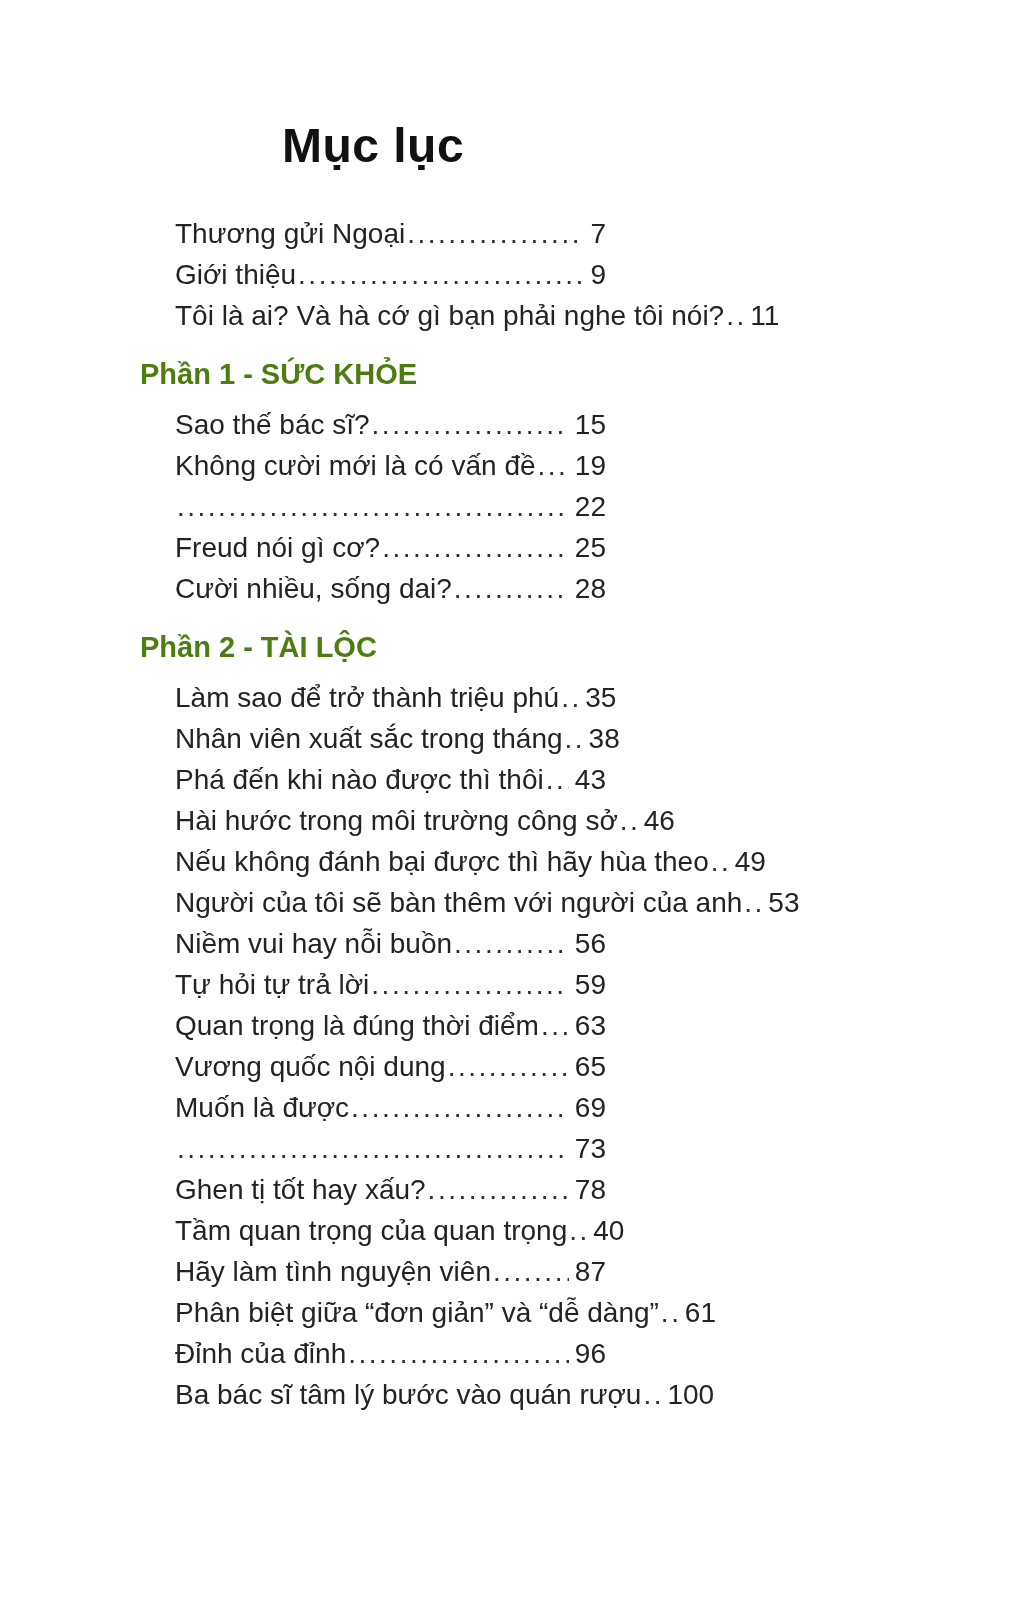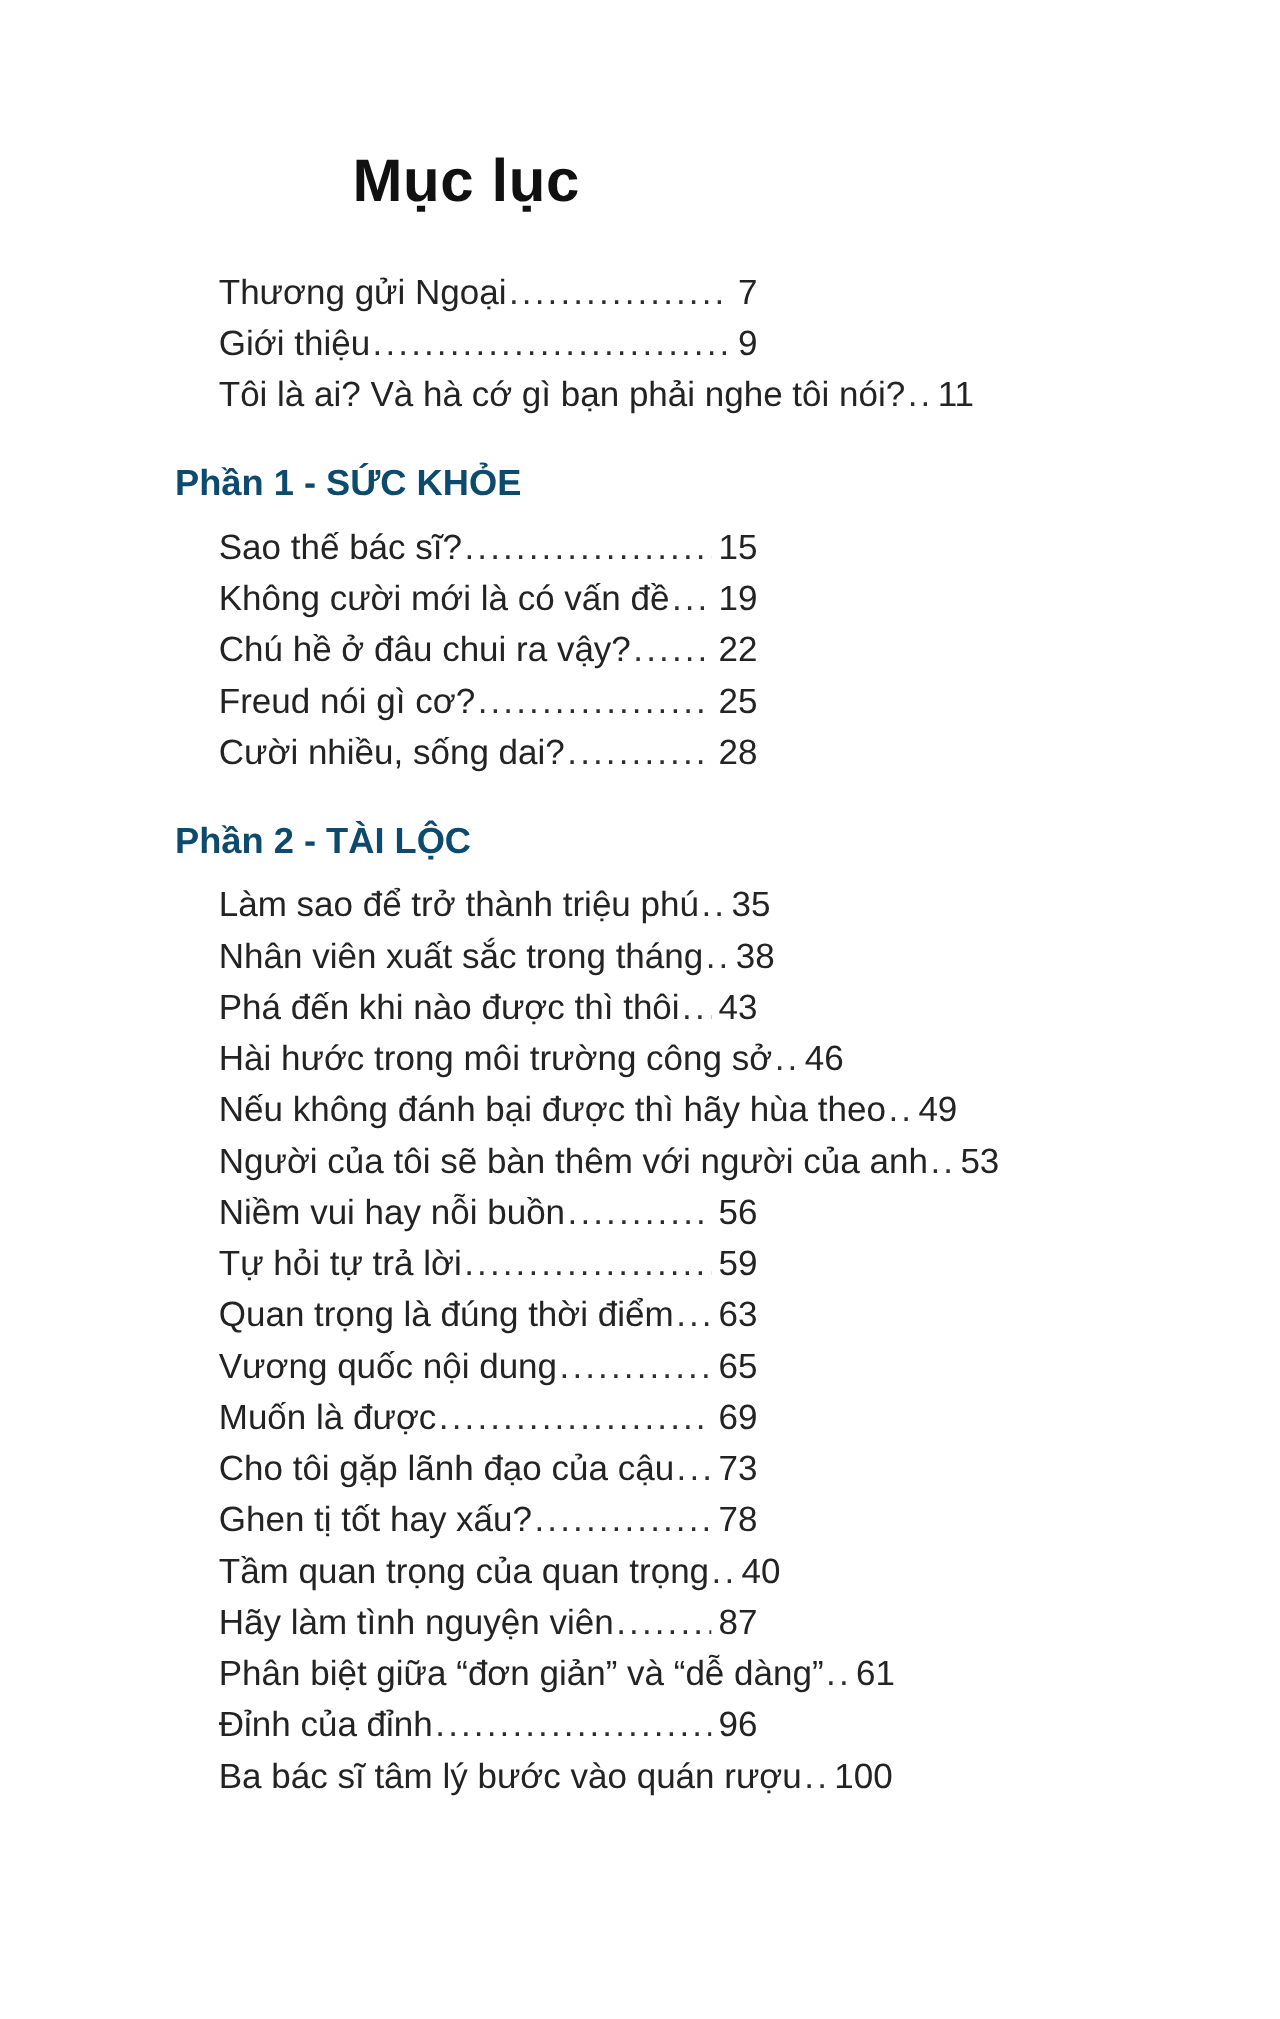--- a/index.html
+++ b/index.html
@@ -26,22 +26,22 @@
     letter-spacing: 0.5px;
     color: #111111;
   }
   .toc-body {
     font-size: 28px;
   }
   .section-heading {
     font-weight: 700;
     font-size: 29px;
     line-height: 41px;
-    margin: 31px 0 9px 0;
-    color: #0c4a6e;
+    margin: 18px 0 9px 0;
+    color: #4d7c0f;
   }
   .entry {
     display: flex;
     align-items: baseline;
     line-height: 41px;
     padding-left: 35px;
     color: #232323;
   }
   .entry-title {
     white-space: nowrap;
@@ -98,21 +98,20 @@
     <span class="entry-page">15</span>
   </div>
 
   <div class="entry">
     <span class="entry-title">Không cười mới là có vấn đề</span>
     <span class="entry-dots"></span>
     <span class="entry-page">19</span>
   </div>
 
   <div class="entry">
-    <span class="entry-title">Chú hề ở đâu chui ra vậy?</span>
     <span class="entry-dots"></span>
     <span class="entry-page">22</span>
   </div>
 
   <div class="entry">
     <span class="entry-title">Freud nói gì cơ?</span>
     <span class="entry-dots"></span>
     <span class="entry-page">25</span>
   </div>
 
@@ -184,21 +183,20 @@
     <span class="entry-page">65</span>
   </div>
 
   <div class="entry">
     <span class="entry-title">Muốn là được</span>
     <span class="entry-dots"></span>
     <span class="entry-page">69</span>
   </div>
 
   <div class="entry">
-    <span class="entry-title">Cho tôi gặp lãnh đạo của cậu</span>
     <span class="entry-dots"></span>
     <span class="entry-page">73</span>
   </div>
 
   <div class="entry">
     <span class="entry-title">Ghen tị tốt hay xấu?</span>
     <span class="entry-dots"></span>
     <span class="entry-page">78</span>
   </div>
 

